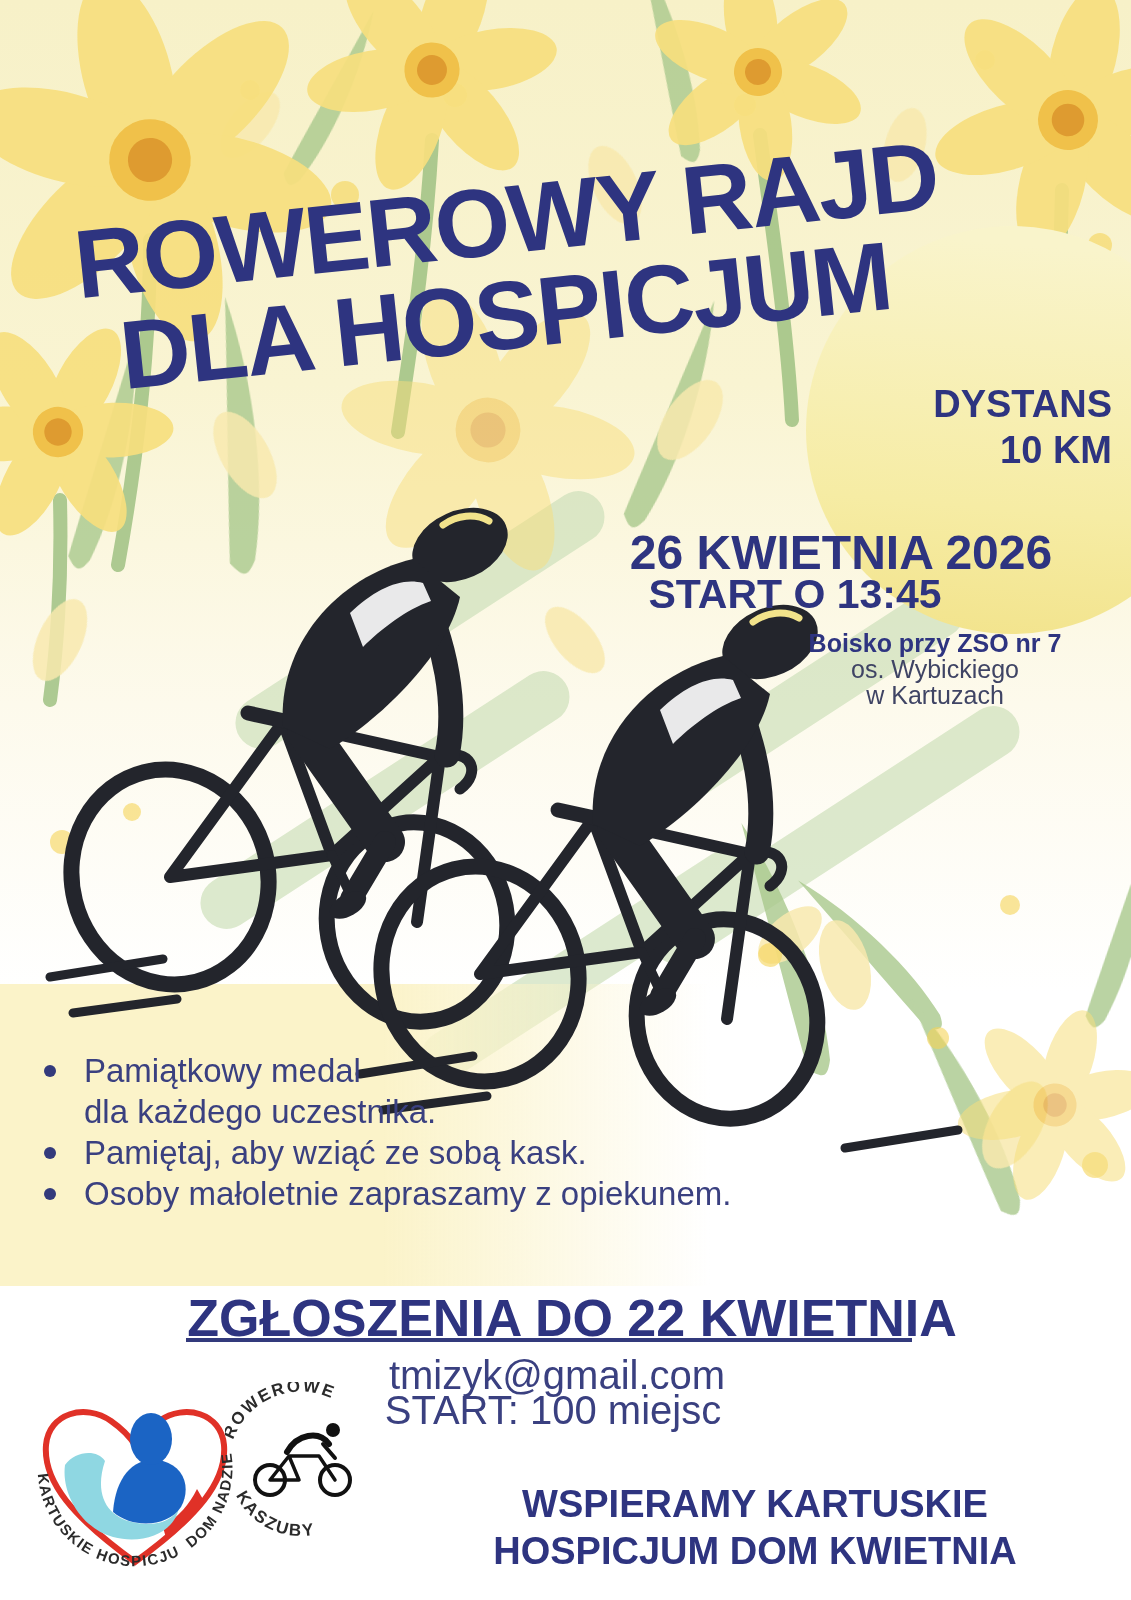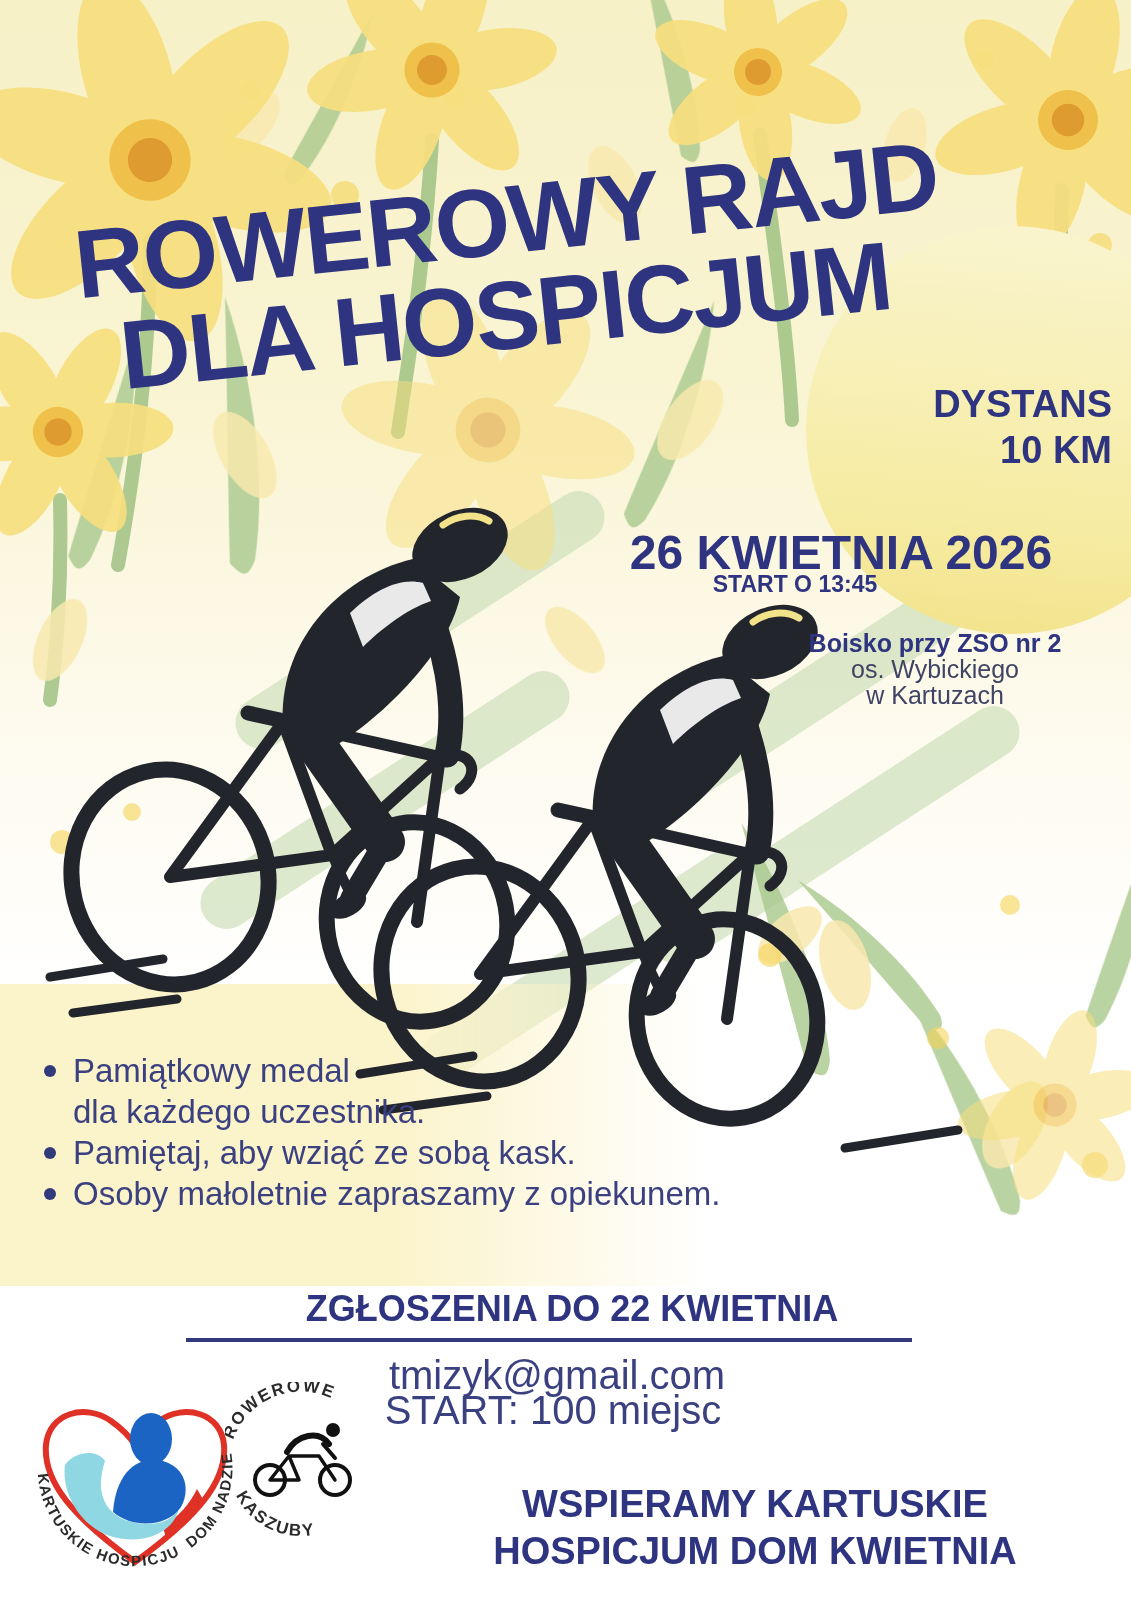--- a/index.html
+++ b/index.html
@@ -21,36 +21,36 @@
     white-space:nowrap;z-index:4;
   }
   .title .l2{margin-left:36px;}
   .distance{
     position:absolute;left:832px;top:382px;width:280px;text-align:right;z-index:4;
     font-size:38px;font-weight:bold;line-height:1.2;color:#2e3480;
   }
   .date-line{position:absolute;left:813px;top:525px;transform:translateX(-50%);white-space:nowrap;
     font-size:48px;font-weight:bold;color:#2e3480;z-index:4;margin-left:28px;}
   .start-line{position:absolute;left:795px;top:571px;transform:translateX(-50%);white-space:nowrap;
-    font-size:23px;font-weight:bold;color:#2e3480;z-index:4;text-align:right;}
+    font-size:41px;font-weight:bold;color:#2e3480;z-index:4;text-align:right;}
   .location{position:absolute;left:935px;top:630px;transform:translateX(-50%);text-align:center;
     font-size:25px;line-height:26px;color:#3f4464;white-space:nowrap;z-index:4;}
   .location .loc-name{font-weight:bold;color:#2e3480;}
   .cyclists{z-index:3}
   .bullets-bg{
     position:absolute;left:0;top:984px;width:960px;height:302px;z-index:2;
     background:linear-gradient(90deg,#fbf3c9 0%,#fbf3c9 40%,rgba(251,243,201,0) 74%);
   }
   .bullets{position:absolute;left:44px;top:1050px;margin:0;padding:0;list-style:none;z-index:4;
     font-size:33px;line-height:41px;color:#3a4080;}
-  .bullets li{display:flex;align-items:flex-start;}
+  .bullets li{display:flex;align-items:flex-start;gap:11px;}
   .bullets .dot{flex:0 0 auto;width:12px;height:12px;border-radius:50%;background:#333a7c;margin:15px 17px 0 0;}
   .bullet-text{white-space:pre-line;}
   .signup-heading{position:absolute;left:572px;top:1288px;transform:translateX(-50%);white-space:nowrap;
-    font-size:36px;font-weight:bold;color:#2e3480;z-index:4;}
+    font-size:52px;font-weight:bold;color:#2e3480;z-index:4;}
   .signup-rule{position:absolute;left:186px;top:1338px;width:726px;height:4px;background:#333a7c;z-index:4;}
   .signup-email{position:absolute;left:557px;top:1345px;transform:translateX(-50%);white-space:nowrap;
     font-size:40px;color:#3a4080;z-index:4;margin-top:8px;}
   .signup-limit{position:absolute;left:553px;top:1388px;transform:translateX(-50%);white-space:nowrap;
     font-size:40px;color:#3a4080;z-index:4;}
   .support{position:absolute;left:755px;top:1481px;transform:translateX(-50%);text-align:center;
     font-size:38px;font-weight:bold;line-height:47px;color:#2e3480;white-space:nowrap;z-index:4;}
   .logo-hospice{position:absolute;left:8px;top:1372px;z-index:4;}
   .logo-cycling{position:absolute;left:225px;top:1382px;z-index:4;}
   .arc-text{font-family:"Liberation Sans",sans-serif;font-weight:bold;fill:#2b2b2b;}
@@ -153,21 +153,21 @@
   </div>
 
   <div class="distance">
     <div>DYSTANS</div>
     <div>10 KM</div>
   </div>
 
   <div class="date-line">26 KWIETNIA 2026</div>
   <div class="start-line">START O 13:45</div>
   <div class="location">
-    <div class="loc-name">Boisko przy ZSO nr 2</div>
+    <div class="loc-name">Boisko przy ZSO nr 7</div>
     <div>os. Wybickiego</div>
     <div>w Kartuzach</div>
   </div>
 
   <svg class="cyclists" width="1131" height="1600" viewBox="0 0 1131 1600">
     <defs>
       <g id="cyc">
         <g stroke="#23252c" fill="none" stroke-linecap="round">
           <ellipse cx="125" cy="460" rx="98" ry="108" stroke-width="16" transform="rotate(-14 125 460)"></ellipse>
           <ellipse cx="372" cy="505" rx="90" ry="100" stroke-width="16" transform="rotate(-10 372 505)"></ellipse>

